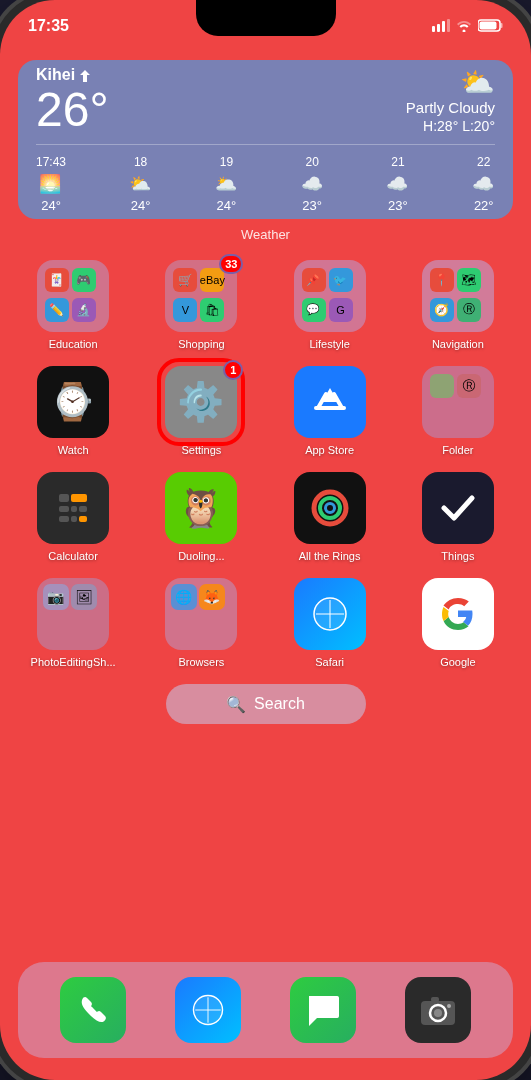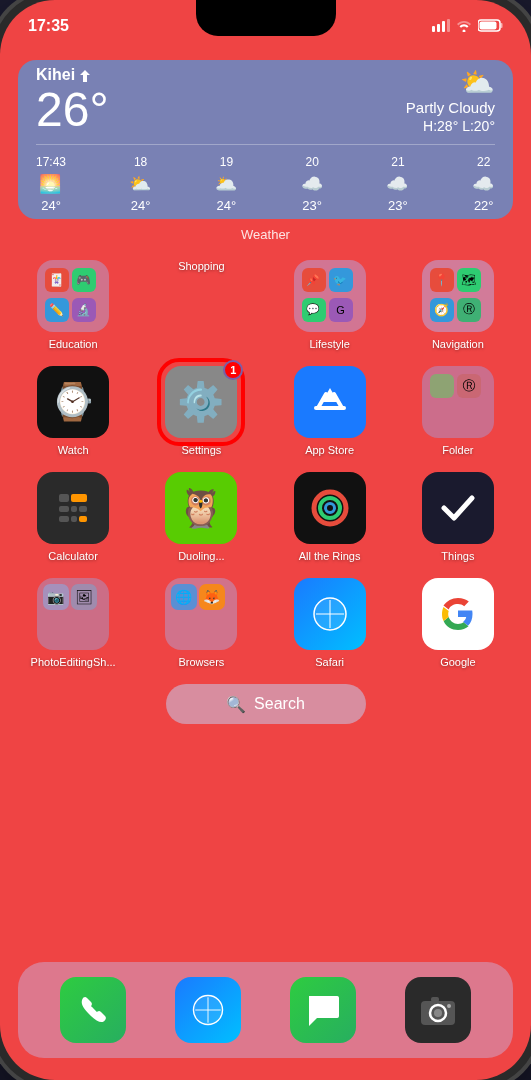--- a/index.html
+++ b/index.html
@@ -330,20 +330,29 @@
             <div style="width:24px;height:24px;background:#e74c3c;border-radius:6px;display:flex;align-items:center;justify-content:center;font-size:12px;">🃏</div>
             <div style="width:24px;height:24px;background:#2ecc71;border-radius:6px;display:flex;align-items:center;justify-content:center;font-size:12px;">🎮</div>
             <div style="width:24px;height:24px;background:#3498db;border-radius:6px;display:flex;align-items:center;justify-content:center;font-size:12px;">✏️</div>
             <div style="width:24px;height:24px;background:#9b59b6;border-radius:6px;display:flex;align-items:center;justify-content:center;font-size:12px;">🔬</div>
           </div>
         </div>
         <div class="app-label">Education</div>
       </div>
 
       <div class="app-item">
+        <div class="app-icon" style="background:rgba(200,130,160,0.7);position:relative;">
+          <div class="badge">33</div>
+          <div style="display:flex;flex-wrap:wrap;gap:3px;padding:8px;width:100%;height:100%;">
+            <div style="width:24px;height:24px;background:#e74c3c;border-radius:6px;display:flex;align-items:center;justify-content:center;font-size:12px;">🛒</div>
+            <div style="width:24px;height:24px;background:#f39c12;border-radius:6px;display:flex;align-items:center;justify-content:center;font-size:11px;">eBay</div>
+            <div style="width:24px;height:24px;background:#3498db;border-radius:6px;display:flex;align-items:center;justify-content:center;font-size:11px;">V</div>
+            <div style="width:24px;height:24px;background:#2ecc71;border-radius:6px;display:flex;align-items:center;justify-content:center;font-size:12px;">🛍</div>
+          </div>
+        </div>
         <div class="app-label">Shopping</div>
       </div>
 
       <div class="app-item">
         <div class="app-icon" style="background:rgba(190,150,200,0.6);">
           <div style="display:flex;flex-wrap:wrap;gap:3px;padding:8px;width:100%;height:100%;">
             <div style="width:24px;height:24px;background:#e74c3c;border-radius:6px;display:flex;align-items:center;justify-content:center;font-size:11px;">📌</div>
             <div style="width:24px;height:24px;background:#3498db;border-radius:6px;display:flex;align-items:center;justify-content:center;font-size:11px;">🐦</div>
             <div style="width:24px;height:24px;background:#2ecc71;border-radius:6px;display:flex;align-items:center;justify-content:center;font-size:11px;">💬</div>
             <div style="width:24px;height:24px;background:#9b59b6;border-radius:6px;display:flex;align-items:center;justify-content:center;font-size:11px;">G</div>

